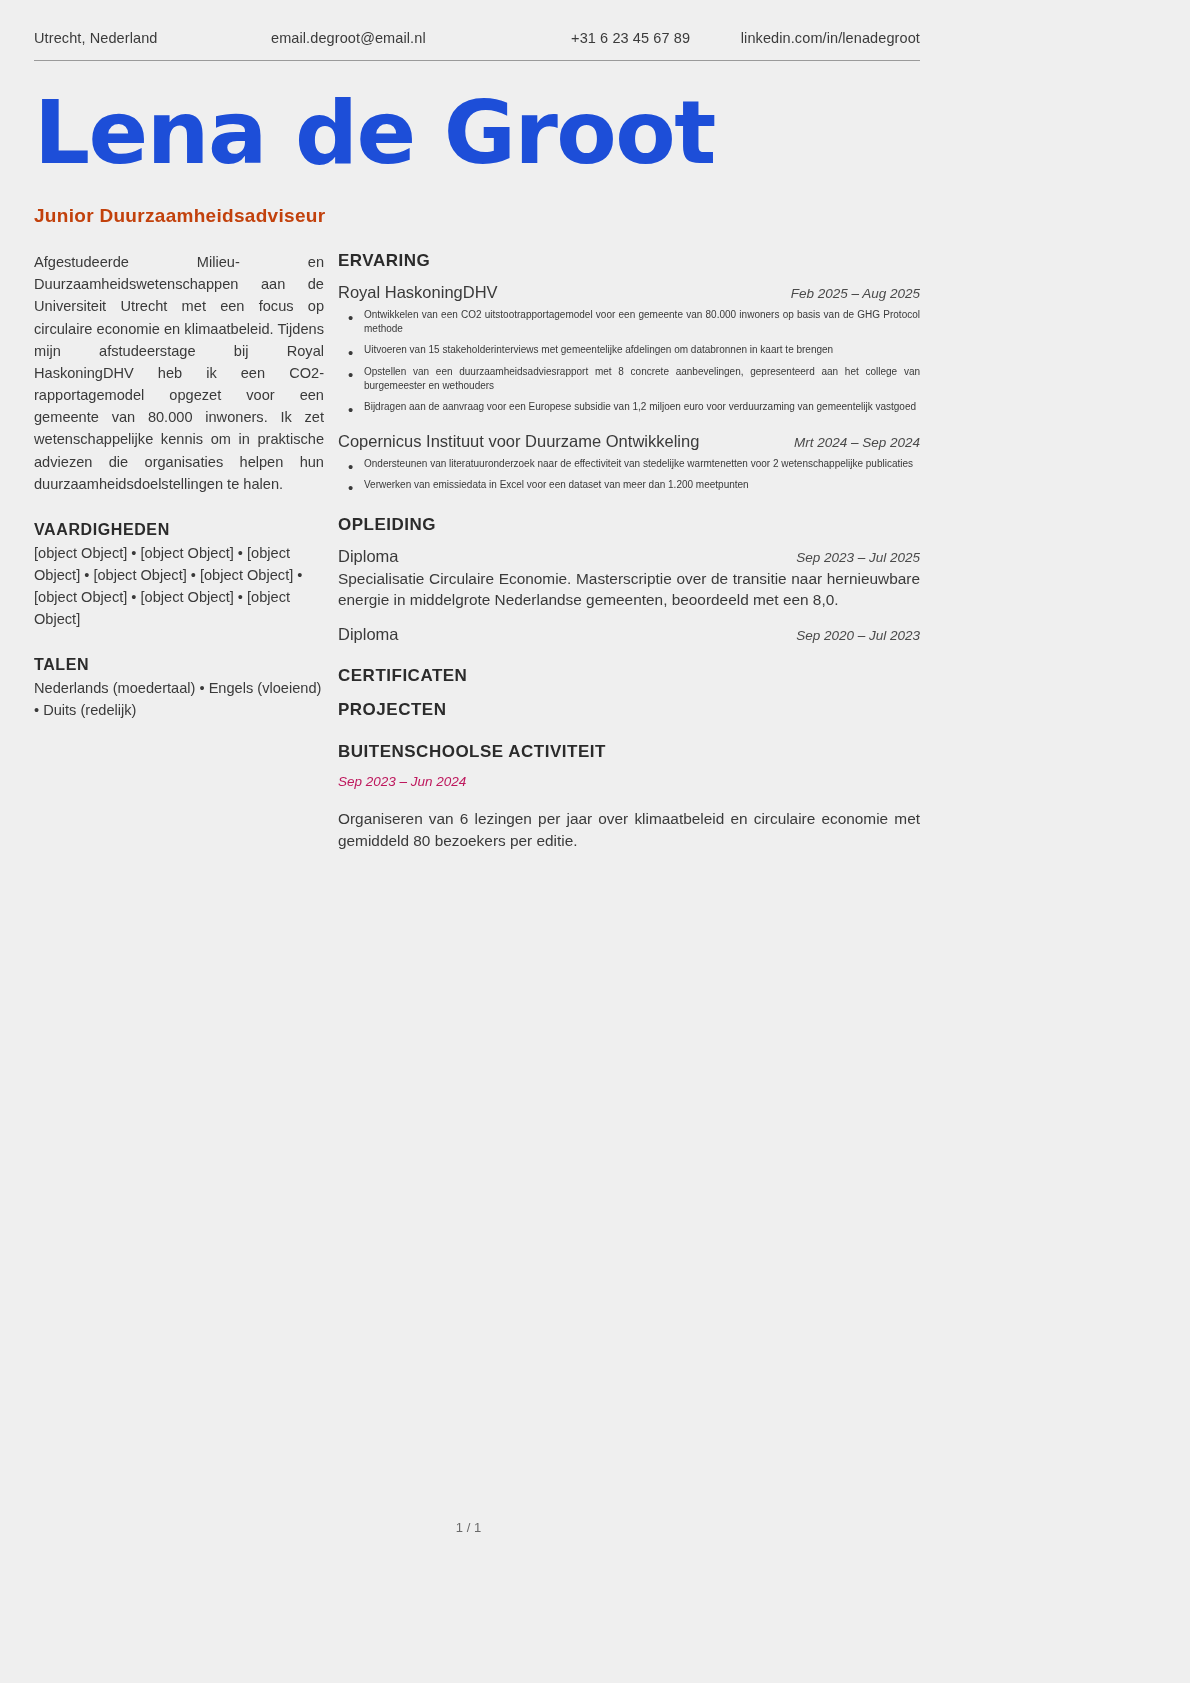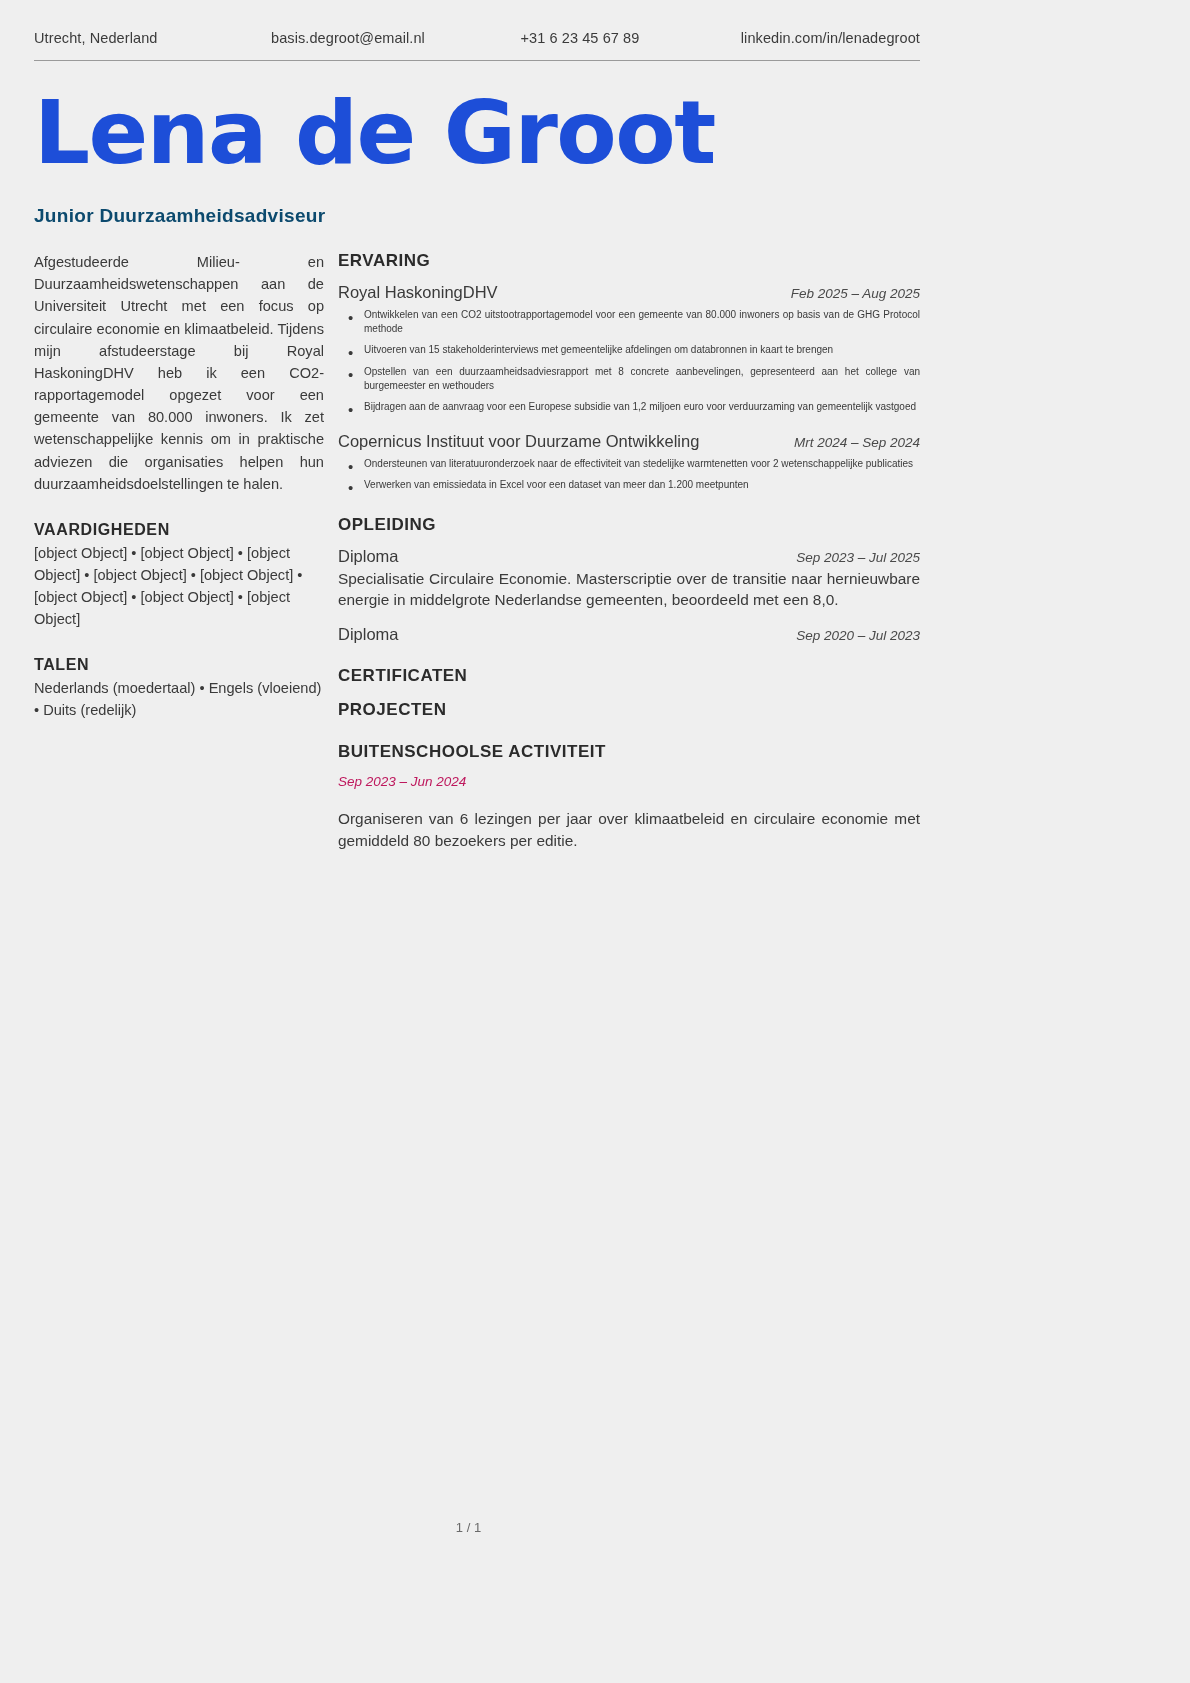--- a/index.html
+++ b/index.html
@@ -33,21 +33,21 @@
     box-sizing: border-box;
   }
   .contact-item {
     font-size: 14.5px;
     color: #3b3b3b;
     letter-spacing: 0.1px;
     white-space: nowrap;
   }
   .contact-item.c1 { width: 285px; text-align: left; }
   .contact-item.c2 { width: 300px; text-align: left; }
-  .contact-item.c3 { width: 265px; text-align: left; }
+  .contact-item.c3 { width: 265px; text-align: center; }
   .contact-item.c4 { flex: 1; text-align: right; }
 
   .header-rule {
     margin: 14px 34px 0 34px;
     height: 1px;
     background: #9a9a9a;
   }
 
   
   .name-block {
@@ -58,21 +58,21 @@
     font-size: 88px;
     line-height: 1.0;
     font-weight: 700;
     color: #1d4ed8;
     letter-spacing: -1.5px;
     margin: 0;
   }
   .job-title {
     font-size: 19px;
     font-weight: 700;
-    color: #0c4a6e;
+    color: #c2410c;
     letter-spacing: 0.3px;
     margin: 28px 0 0 0;
   }
 
   
   .body-cols {
     display: flex;
     align-items: flex-start;
     padding: 24px 34px 0 34px;
     box-sizing: border-box;
@@ -201,21 +201,21 @@
     color: #6a6a6a;
   }
 </style>
 </head>
 <body>
 
 <div class="page">
 
   <div class="contact-bar">
     <div class="contact-item c1">Utrecht, Nederland</div>
-    <div class="contact-item c2">basis.degroot@email.nl</div>
+    <div class="contact-item c2">email.degroot@email.nl</div>
     <div class="contact-item c3">+31 6 23 45 67 89</div>
     <div class="contact-item c4">linkedin.com/in/lenadegroot</div>
   </div>
   <div class="header-rule"></div>
 
   <div class="name-block">
     <h1 class="full-name">Lena de Groot</h1>
     <div class="job-title">Junior Duurzaamheidsadviseur</div>
   </div>
 

